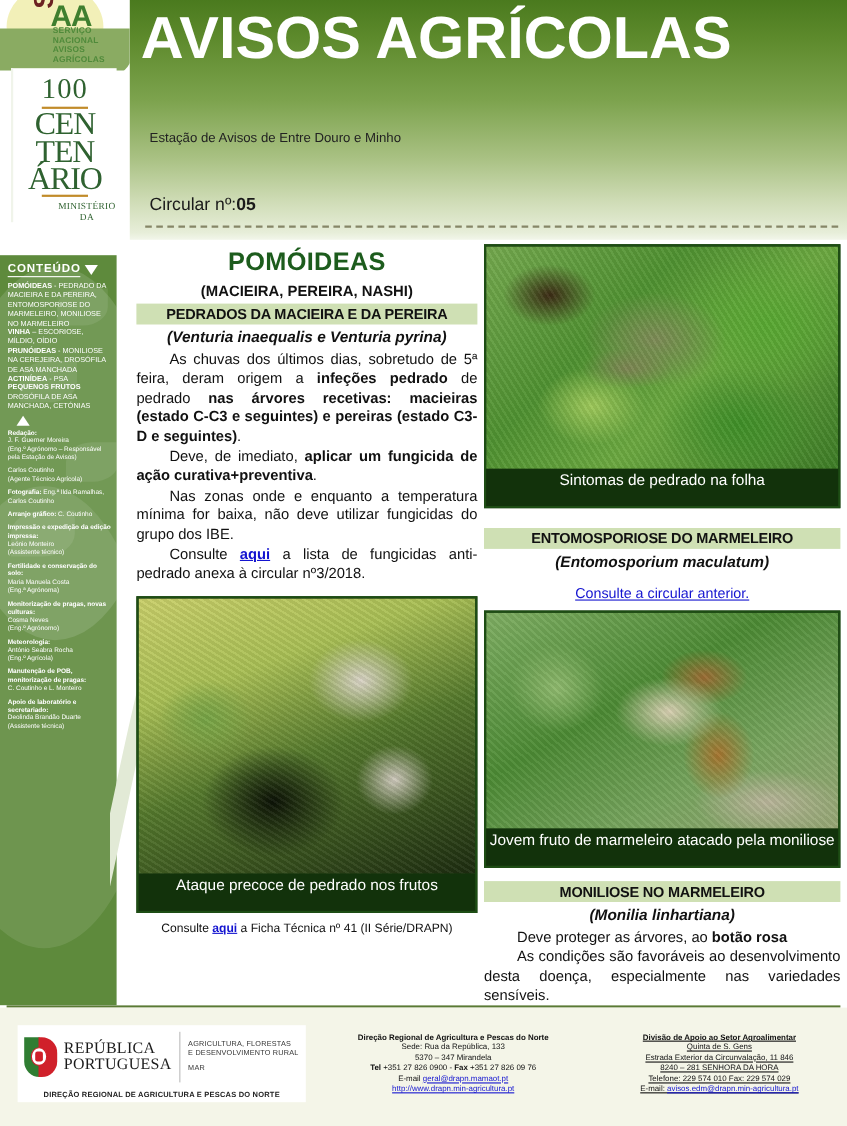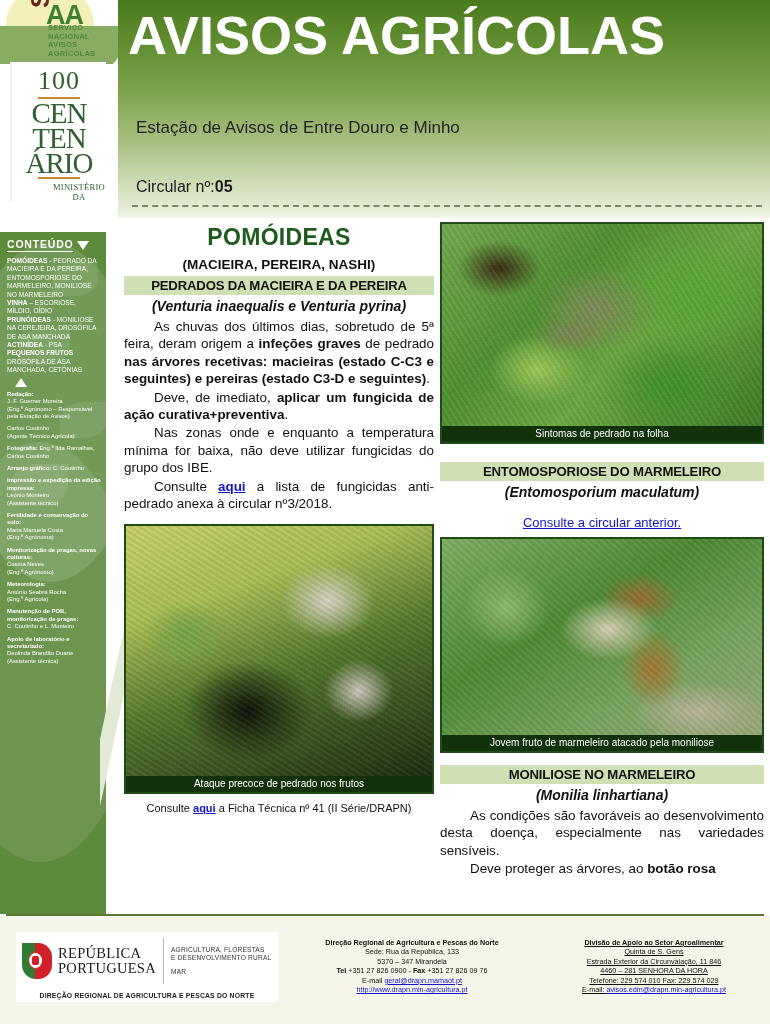--- a/index.html
+++ b/index.html
@@ -113,21 +113,21 @@
     background: linear-gradient(to bottom, #4a7a1e 0%, #5d8a2c 16%, #7da34e 42%, #a9c183 66%, #cfdcb6 84%, #e7eed9 97%, #f2f6ea 100%);
   }
   .hdr-title {
     position: absolute; left: 10px; top: 4px;
     font-size: 54px; font-weight: bold; color: #ffffff;
     letter-spacing: 0px; white-space: nowrap;
     font-family: "Liberation Sans", sans-serif;
   }
   .hdr-sub {
     position: absolute; left: 18px; top: 118px;
-    font-size: 17px; color: #222222; font-weight: normal;
+    font-size: 12px; color: #222222; font-weight: normal;
   }
   .hdr-circ {
     position: absolute; left: 18px; top: 178px;
     font-size: 16px; color: #1a1a1a;
   }
   .hdr-circ b { font-weight: bold; }
   .hdr-date {
     position: absolute; right: 22px; top: 178px;
     font-size: 15px; color: #111111; font-weight: bold;
   }
@@ -167,21 +167,21 @@
   }
   .body-p b { font-weight: bold; }
   .lnk { color: #1414d0; text-decoration: underline; font-weight: bold; }
   .lnk-plain { color: #1414d0; text-decoration: underline; font-weight: normal; }
 
   .photo {
     border: 2px solid #1d4d14; background: #1d3a10; margin-top: 8px;
     position: relative; overflow: hidden;
   }
   .photo .cap {
-    color: #ffffff; font-size: 10px; text-align: center; padding: 2px 0 3px;
+    color: #ffffff; font-size: 14px; text-align: center; padding: 2px 0 16px;
     background: #12320b;
   }
   .photo .img { width: 100%; display: block; position: relative; }
 
   
   .img-leaf {
     height: 202px;
     background:
       radial-gradient(ellipse 60px 40px at 18% 22%, #3b2a14 0%, rgba(59,42,20,0) 70%),
       radial-gradient(ellipse 90px 60px at 48% 42%, #7d8a56 0%, rgba(125,138,86,0) 72%),
@@ -399,21 +399,21 @@
     <div class="hdr-circ"><span>Circular nº:</span><b>05</b></div>
     <div class="hdr-dash"></div>
   </div>
 
   <div class="col-left">
     <div class="crop-title">POMÓIDEAS</div>
     <div class="crop-sub">(MACIEIRA, PEREIRA, NASHI)</div>
     <div class="sec-bar">PEDRADOS DA MACIEIRA E DA PEREIRA</div>
     <div class="sec-sci">(Venturia inaequalis e Venturia pyrina)</div>
 
-    <p class="body-p"><span>As chuvas dos últimos dias, sobretudo de 5ª feira, deram origem a </span><b>infeções graves</b><span> de pedrado </span><b>nas árvores recetivas: macieiras (estado C-C3 e seguintes) e pereiras (estado C3-D e seguintes)</b><span>.</span></p>
+    <p class="body-p"><span>As chuvas dos últimos dias, sobretudo de 5ª feira, deram origem a </span><b>infeções pedrado</b><span> de pedrado </span><b>nas árvores recetivas: macieiras (estado C-C3 e seguintes) e pereiras (estado C3-D e seguintes)</b><span>.</span></p>
 
     <p class="body-p"><span>Deve, de imediato, </span><b>aplicar um fungicida de ação curativa+preventiva</b><span>.</span></p>
 
     <p class="body-p">Nas zonas onde e enquanto a temperatura mínima for baixa, não deve utilizar fungicidas do grupo dos IBE.</p>
 
     <p class="body-p"><span>Consulte </span><a class="lnk" href="#">aqui</a><span> a lista de fungicidas anti-pedrado anexa à circular nº3/2018.</span></p>
 
     <div class="photo" style="margin-top:12px">
       <div class="img img-fruit"></div>
       <div class="cap">Ataque precoce de pedrado nos frutos</div>
@@ -435,22 +435,22 @@
 
     <div class="photo" style="margin-top:2px">
       <div class="img img-quince"></div>
       <div class="cap">Jovem fruto de marmeleiro atacado pela moniliose</div>
     </div>
 
     <div style="height:12px"></div>
     <div class="sec-bar">MONILIOSE NO MARMELEIRO</div>
     <div class="sec-sci">(Monilia linhartiana)</div>
 
+    <p class="body-p"><span>Deve proteger as árvores, ao </span><b>botão rosa</b></p>
     <p class="body-p">As condições são favoráveis ao desenvolvimento desta doença, especialmente nas variedades sensíveis.</p>
-    <p class="body-p"><span>Deve proteger as árvores, ao </span><b>botão rosa</b></p>
   </div>
 
   <div class="foot-rule"></div>
   <div class="footer">
 
     <div class="foot-logo">
       <div class="shield">
         <span class="g"></span>
           <span class="r"></span>
           <span class="c"></span>
@@ -471,19 +471,19 @@
       <div>5370 – 347 Mirandela</div>
       <div><span class="b">Tel</span><span> +351 27 826 0900 - </span><span class="b">Fax</span><span> +351 27 826 09 76</span></div>
       <div><span>E-mail </span><a href="#">geral@drapn.mamaot.pt</a></div>
       <div><a href="#">http://www.drapn.min-agricultura.pt</a></div>
     </div>
 
     <div class="foot-col foot-right">
       <div class="b">Divisão de Apoio ao Setor Agroalimentar</div>
       <div>Quinta de S. Gens</div>
       <div>Estrada Exterior da Circunvalação, 11 846</div>
-      <div>4460 – 281 SENHORA DA HORA</div>
+      <div>8240 – 281 SENHORA DA HORA</div>
       <div>Telefone: 229 574 010 Fax: 229 574 029</div>
       <div><span>E-mail: </span><a href="#">avisos.edm@drapn.min-agricultura.pt</a></div>
     </div>
   </div>
 
 </div>
 
 </body></html>

